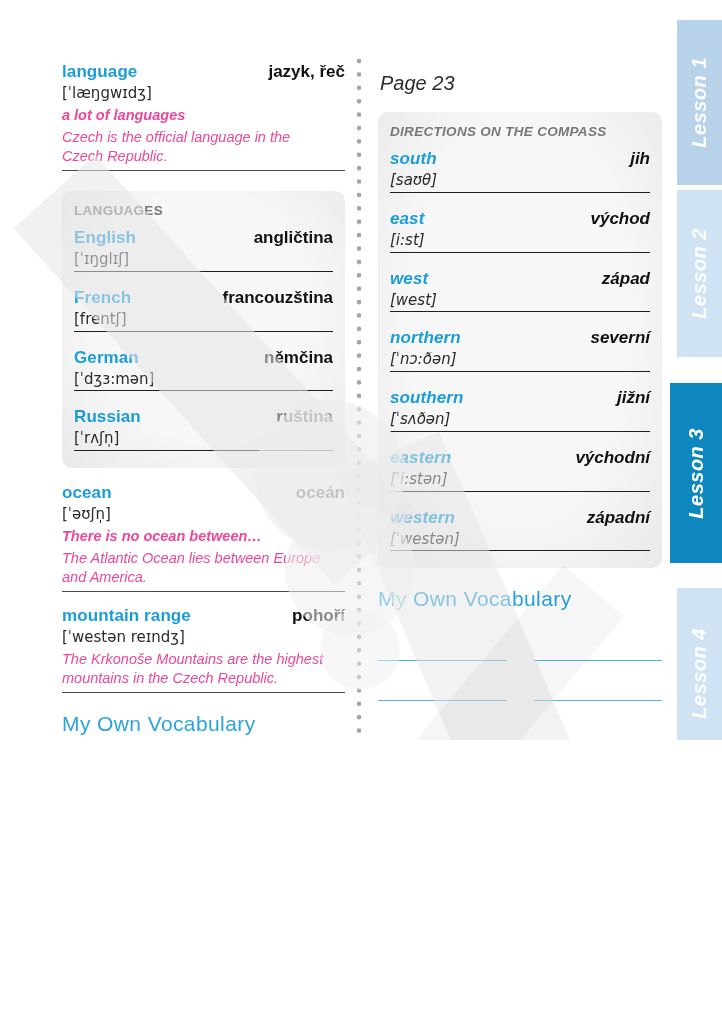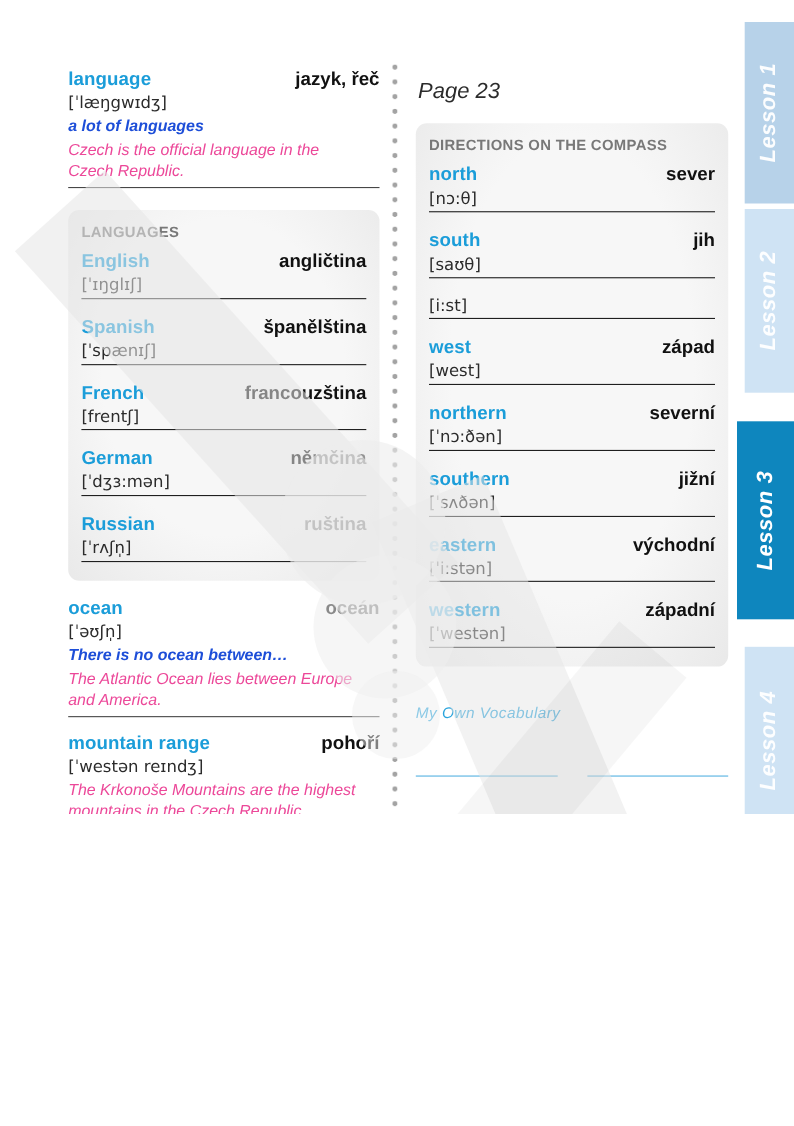--- a/index.html
+++ b/index.html
@@ -11,35 +11,35 @@
   .col-left{left:62px;top:62px;width:283px;}
   .col-right{left:378px;top:56px;width:284px;}
 
   
   .entry{border-bottom:1.5px solid #474747;padding-bottom:4px;margin-bottom:14px;}
   .hw-row{display:flex;justify-content:space-between;align-items:baseline;}
   .hw{color:#1b9dd9;font-weight:bold;font-size:17px;letter-spacing:.1px;}
   .tr{color:#111;font-weight:bold;font-size:17px;}
   .ph{font-family:"DejaVu Sans",sans-serif;font-size:15px;color:#2b2b2b;margin-top:2px;line-height:1.25;}
   .ex{font-size:14.5px;font-style:italic;margin-top:3px;line-height:1.32;max-width:262px;}
-  .ex.exb{font-weight:bold;color:#1d4ed8;}
+  .ex.exb{font-weight:bold;color:#ec4899;}
   .ex.exu{color:#ec4899;}
   .top-entry{margin-bottom:20px;}
 
   
   .vbox{background:radial-gradient(ellipse at 50% 45%, #f7f7f7 55%, #e9e9e9 100%);
         border-radius:10px;padding:10px 12px 1px 12px;margin-bottom:15px;}
   .vbox .entry{border-bottom:1.8px solid #1f1f1f;padding-bottom:2px;margin-bottom:16px;}
   .vbox-title,.vbox-sub{color:#787878;font-weight:bold;font-size:13.5px;letter-spacing:.3px;}
   .vbox-title{margin:2px 0 10px 0;}
   .vbox-sub{margin:18px 0 8px 0;}
-  .vbox-right{margin-top:17px;}
-
-  
-  .vocab-title{margin-top:34px;font-size:14px;font-style:italic;color:#2aa4dc;letter-spacing:.4px;}
+  .vbox-right{margin-top:17px;font-style:italic;}
+
+  
+  .vocab-title{margin-top:19px;font-size:21px;color:#2aa4dc;letter-spacing:.4px;}
   .vrows{margin-top:10px;}
   .vrow{height:40px;display:flex;align-items:flex-end;gap:27px;}
   .vline{flex:1;border-bottom:1.6px solid #55b1e2;}
 
   
   .page-header{font-size:20px;font-style:italic;color:#2b2b2b;margin:16px 0 0 2px;}
   .page-number{position:absolute;top:923px;right:24px;font-size:25px;color:#1c1c1c;z-index:4;}
 
   
   .divider{position:absolute;left:356px;top:58px;width:6px;height:902px;z-index:2;
@@ -91,27 +91,20 @@
       <div id="languages-items">
           <div class="entry">
             <div class="hw-row">
               <span class="hw">English</span>
               <span class="tr">angličtina</span>
             </div>
             <div class="ph">[ˈɪŋglɪʃ]</div>
           </div>
           <div class="entry">
             <div class="hw-row">
-              <span class="hw">Spanish</span>
-              <span class="tr">španělština</span>
-            </div>
-            <div class="ph">[ˈspænɪʃ]</div>
-          </div>
-          <div class="entry">
-            <div class="hw-row">
               <span class="hw">French</span>
               <span class="tr">francouzština</span>
             </div>
             <div class="ph">[frentʃ]</div>
           </div>
           <div class="entry">
             <div class="hw-row">
               <span class="hw">German</span>
               <span class="tr">němčina</span>
             </div>
@@ -169,33 +162,30 @@
   </div>
 
   <div class="col col-right">
     <div class="page-header">Page 23</div>
 
     <div class="vbox vbox-right">
       <div class="vbox-title">DIRECTIONS ON THE COMPASS</div>
       <div id="compass-items">
           <div class="entry">
             <div class="hw-row">
-              <span class="hw">north</span>
-              <span class="tr">sever</span>
-            </div>
-            <div class="ph">[nɔ:θ]</div>
-          </div>
-          <div class="entry">
-            <div class="hw-row">
               <span class="hw">south</span>
               <span class="tr">jih</span>
             </div>
             <div class="ph">[saʊθ]</div>
           </div>
           <div class="entry">
+            <div class="hw-row">
+              <span class="hw">east</span>
+              <span class="tr">východ</span>
+            </div>
             <div class="ph">[i:st]</div>
           </div>
           <div class="entry">
             <div class="hw-row">
               <span class="hw">west</span>
               <span class="tr">západ</span>
             </div>
             <div class="ph">[west]</div>
           </div>
         </div>

